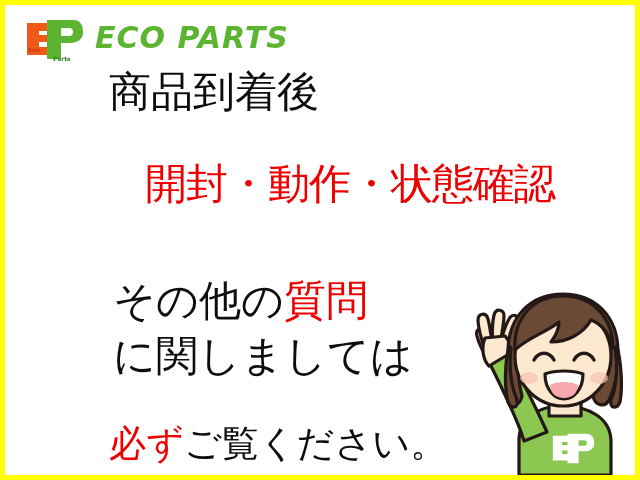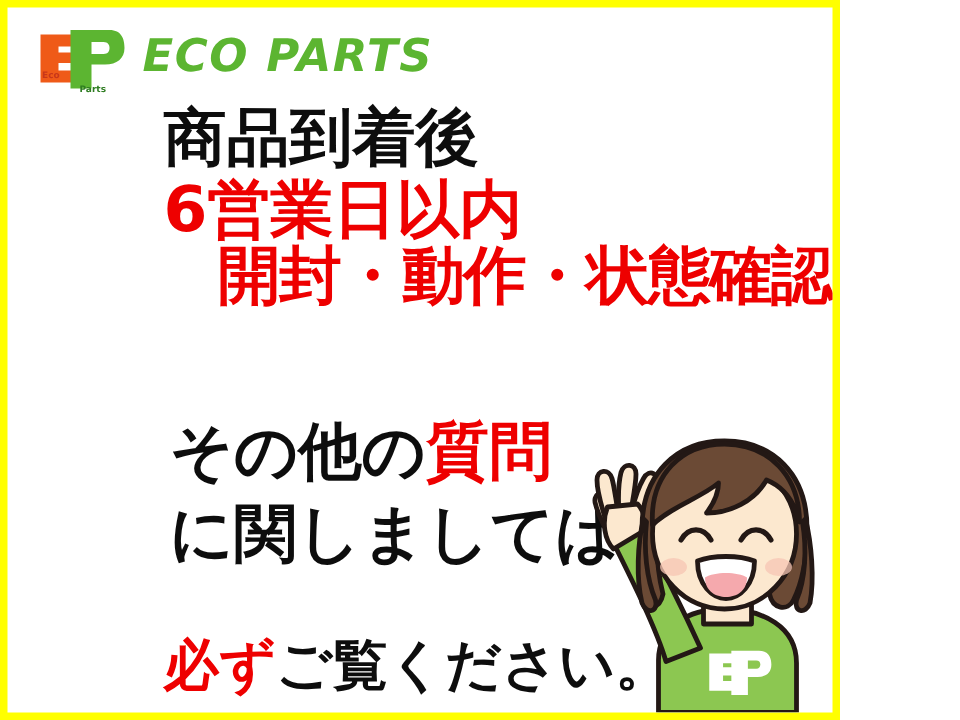--- a/index.html
+++ b/index.html
@@ -5,21 +5,21 @@
   html, body {
     margin: 0;
     padding: 0;
     background: #ffffff;
   }
   body {
     font-family: "Liberation Sans", sans-serif;
   }
   #banner {
     position: relative;
-    width: 560px;
+    width: 640px;
     height: 480px;
     background: #ffffff;
     overflow: hidden;
     box-sizing: border-box;
     border: 5px solid #ffff00;
   }
 
   
   #logo-area {
     position: absolute;
@@ -47,21 +47,21 @@
     color: #5cb531;
     white-space: nowrap;
     line-height: 34px;
   }
 
   
   .msg-line {
     position: absolute;
     left: 104px;
     font-family: "DejaVu Sans", "Liberation Sans", sans-serif;
-    font-weight: bold;
+    font-weight: normal;
     white-space: nowrap;
     line-height: 1;
     letter-spacing: 0px;
   }
   .blk { color: #0d0d0d; }
   .red { color: #ee0000; }
 
   #line1 { top: 66px; font-size: 42px; }
   #line2 { top: 114px; font-size: 42px; }
   #line3 { top: 158px; font-size: 42px; letter-spacing: -1px; margin-left: 36px; }
@@ -97,21 +97,20 @@
 
       <text x="5" y="37" font-family="DejaVu Sans, sans-serif" font-size="6" font-weight="bold" fill="#c8371a">Eco</text>
       <text x="30" y="46" font-family="DejaVu Sans, sans-serif" font-size="6" font-weight="bold" fill="#2f7d22">Parts</text>
     </svg>
 
     <div id="logo-wordmark">ECO PARTS</div>
   </div>
 
   <div class="msg-line blk" id="line1">商品到着後</div>
 
-  <div class="msg-line red" id="line2">6営業日以内</div>
 
   <div class="msg-line red" id="line3">開封・動作・状態確認</div>
 
 
   <div class="msg-line" id="line5">
     <span class="blk">その他の</span><span class="red">質問</span>
   </div>
 
   <div class="msg-line blk" id="line6">に関しましては</div>
 

